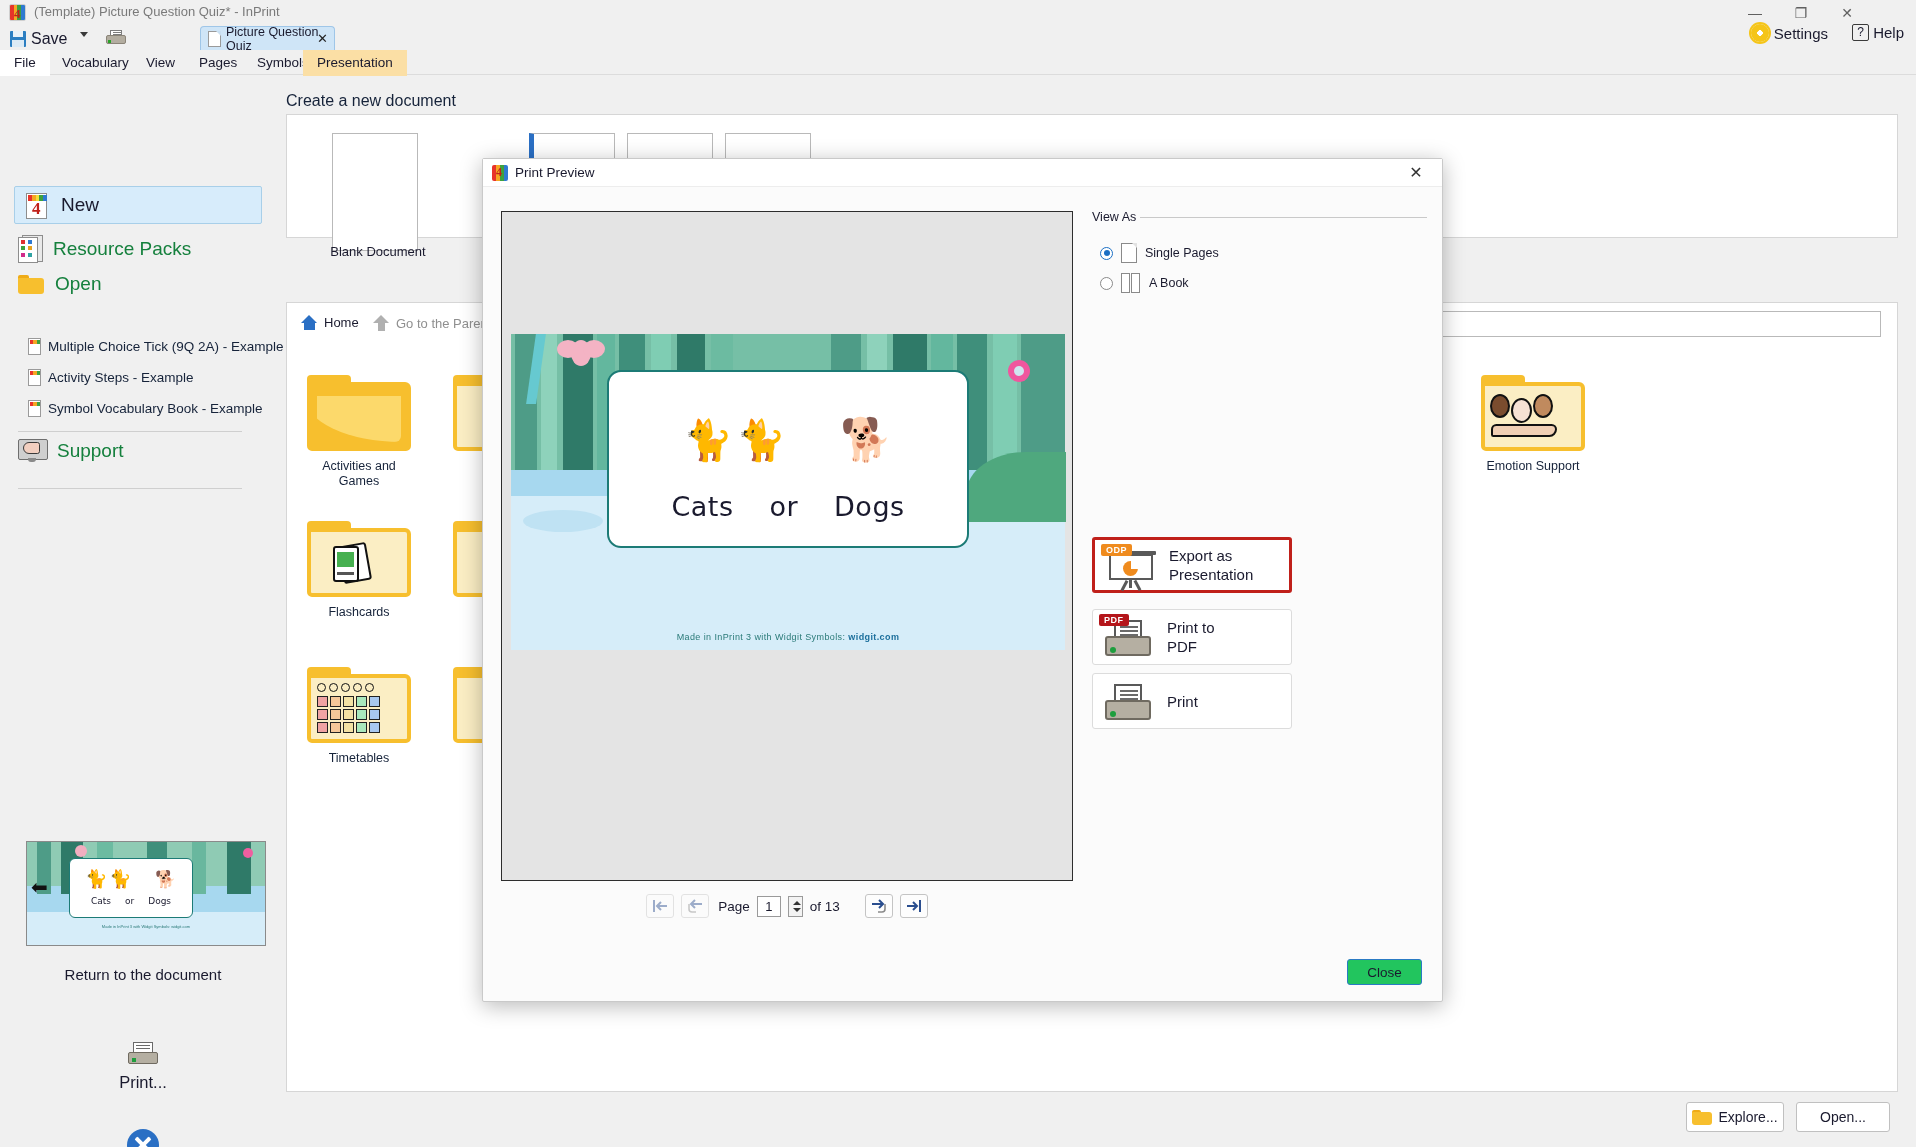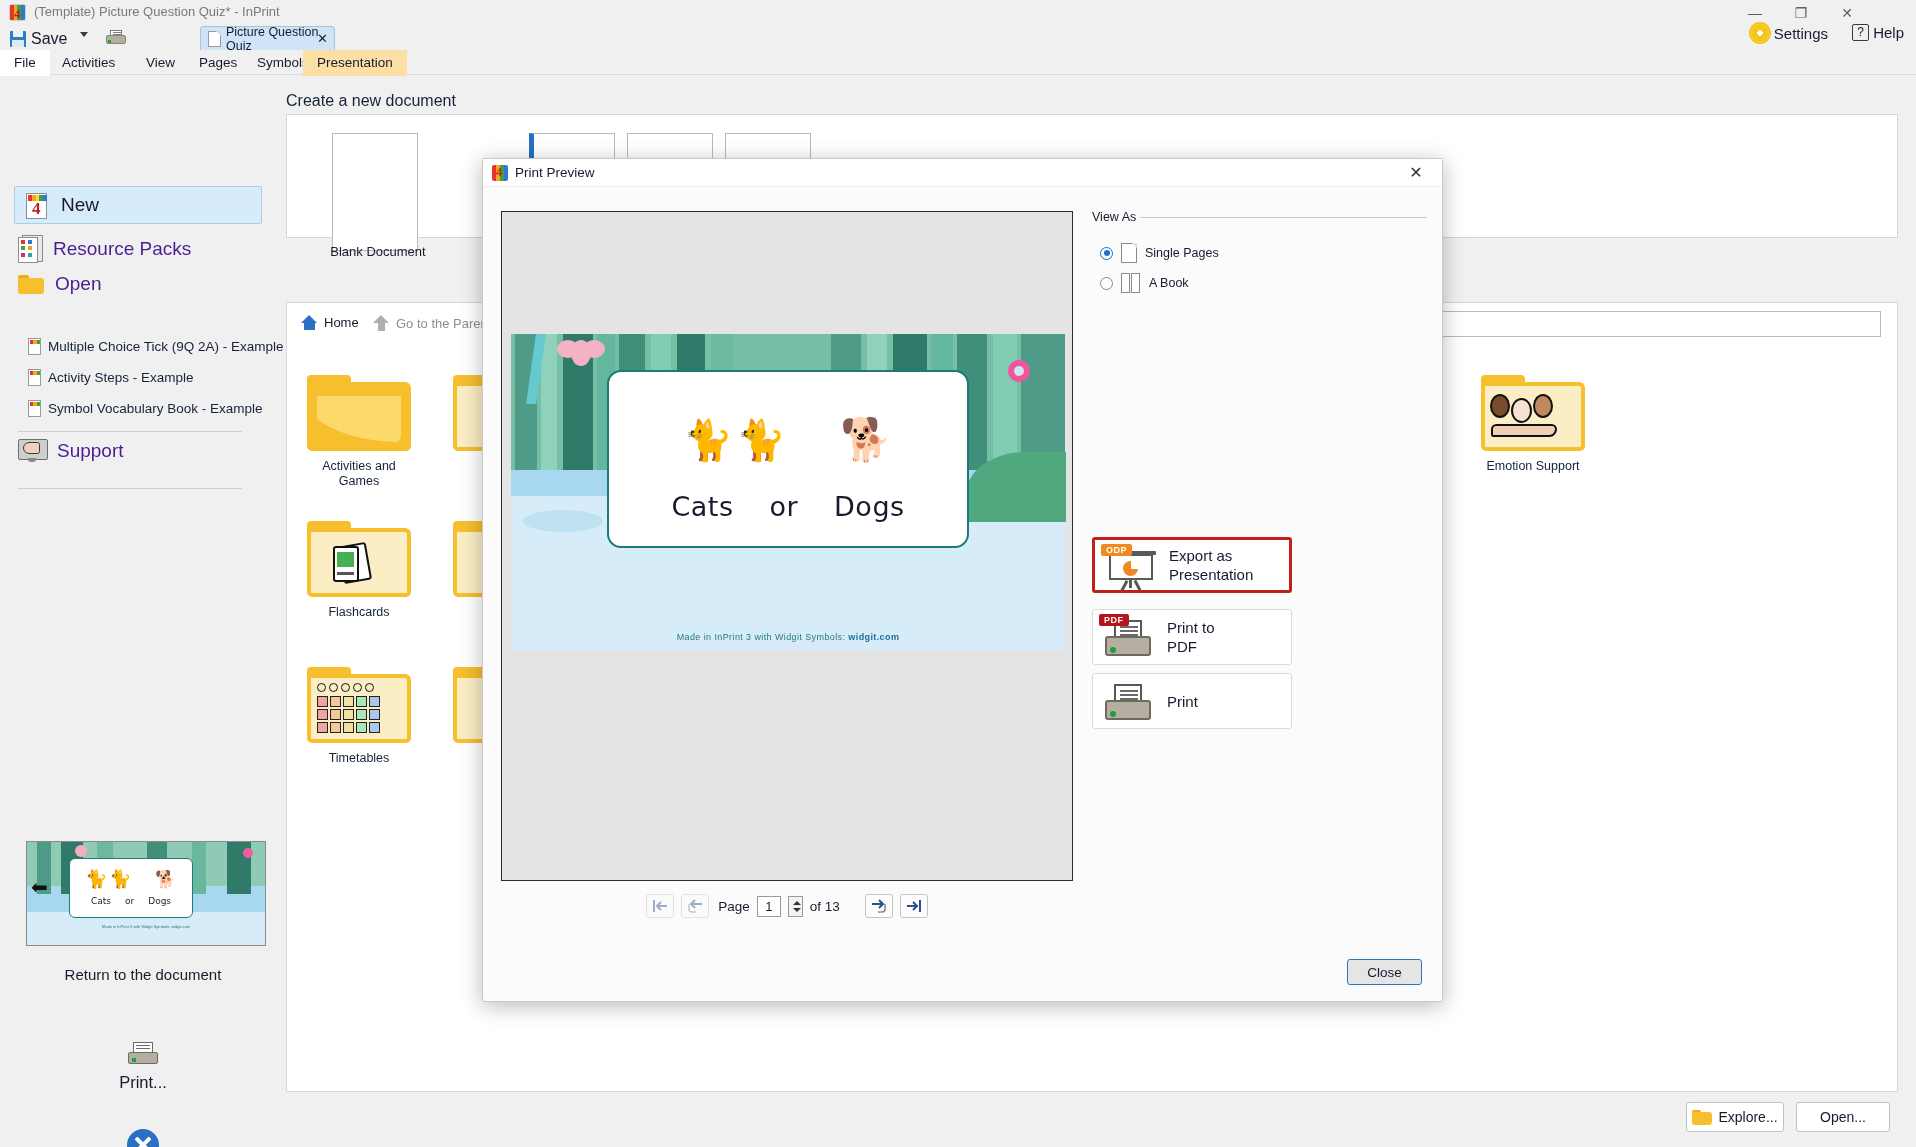--- a/index.html
+++ b/index.html
@@ -53,21 +53,21 @@
 
   #settings-btn { position:absolute; right:88px; top:24px; font-size:15px; display:flex; align-items:center; gap:5px; }
   #help-btn { position:absolute; right:12px; top:24px; font-size:15px; display:flex; align-items:center; gap:4px; }
   .gear { width:18px; height:18px; border-radius:50%; background:radial-gradient(circle,#fff 0 22%, #f5c518 23% 100%);
           box-shadow:0 0 0 2px #f5c518; position:relative; flex:none; }
   .helpbox { width:17px; height:17px; border:1.5px solid #3a3a3a; border-radius:2px; font-size:12px;
     text-align:center; line-height:14px; flex:none; }
 
   
   #sidebar { left:0; top:76px; width:286px; height:1071px; background:#f0f0f0; }
-  .side-row { position:absolute; left:18px; display:flex; align-items:center; gap:11px; font-size:19px; color:#4c1d95; }
+  .side-row { position:absolute; left:18px; display:flex; align-items:center; gap:11px; font-size:19px; color:#15803d; }
   #side-new { left:14px; top:110px; width:248px; height:38px; background:#d7ecfb; border:1px solid #a8cfe9; border-radius:2px; }
   #side-new .lbl { position:absolute; left:46px; top:7px; font-size:19px; }
   .ic-new { position:absolute; left:11px; top:6px; width:21px; height:26px; background:#fff; border:1px solid #8d8d8d; }
   .ic-new:before { content:""; position:absolute; left:1px; top:1px; width:19px; height:6px;
     background:linear-gradient(90deg,#e8332a 0 20%,#f5a623 20% 40%,#f3e03a 40% 60%,#3ea13e 60% 80%,#2f7ad0 80% 100%); }
   .ic-new:after { content:"4"; position:absolute; left:5px; top:6px; font-size:17px; font-weight:bold; color:#c0201a;
     font-family:"Liberation Serif", serif; line-height:18px; }
 
   .ic-rp { width:24px; height:27px; position:relative; flex:none; }
   .ic-rp:before { content:""; position:absolute; left:4px; top:0; width:19px; height:25px; background:#e9e9e9; border:1px solid #8d8d8d; }
@@ -198,21 +198,21 @@
   .ic-pres .pie:after { content:""; position:absolute; left:7.5px; top:0; width:7.5px; height:7.5px; background:#fff; }
   .ic-pres .leg { position:absolute; left:26px; top:37px; width:2.5px; height:9px; background:#595959; }
   .ic-pres .leg2,.ic-pres .leg3 { position:absolute; top:38px; width:2.5px; height:11px; background:#595959; }
   .ic-pres .leg2 { left:20px; transform:rotate(28deg);} .ic-pres .leg3 { left:33px; transform:rotate(-28deg);}
   .ic-printer { width:56px; height:46px; position:relative; flex:none; }
   .ic-printer .pbody { position:absolute; left:4px; top:22px; width:46px; height:20px; background:#b5afa2; border:2px solid #6f6a60; border-radius:3px; }
   .ic-printer .ppaper { position:absolute; left:13px; top:6px; width:28px; height:19px; background:#fff; border:2px solid #595959; }
   .ic-printer .ppaper i { position:absolute; left:4px; width:18px; height:1.6px; background:#6a6a6a; display:block; }
   .ic-printer .pled { position:absolute; left:9px; top:33px; width:6px; height:6px; border-radius:50%; background:#1e9e3e; z-index:3;}
 
-  #dlg-close-btn { position:absolute; right:20px; bottom:16px; width:75px; height:26px; background:#e5e5e5; border:1px solid #2a7ac4; border-radius:3px; font-size:13.5px; display:flex; align-items:center; justify-content:center; }
+  #dlg-close-btn { position:absolute; right:20px; bottom:16px; width:75px; height:26px; background:#22c55e; border:1px solid #2a7ac4; border-radius:3px; font-size:13.5px; display:flex; align-items:center; justify-content:center; }
 </style>
 </head>
 <body>
 
 <div id="titlebar" class="abs">
   <div id="app-logo"></div>
   <div class="tb-text">(Template) Picture Question Quiz* - InPrint</div>
   <div class="wctl" id="wc-min">—</div>
   <div class="wctl" id="wc-max">❐</div>
   <div class="wctl" id="wc-close">✕</div>
@@ -237,21 +237,21 @@
   </div>
 </div>
 <div id="doctab">
   <span class="pagefile"></span>
   <span>Picture Question Quiz</span>
   <span id="doctab-close">✕</span>
 </div>
 
 <div id="ribbon" class="abs">
   <div class="rtab active-file" style="left:0px;">File</div>
-  <div class="rtab" style="left:48px;">Activities</div>
+  <div class="rtab" style="left:48px;">Vocabulary</div>
   <div class="rtab" style="left:132px;">View</div>
   <div class="rtab" style="left:185px;">Pages</div>
   <div class="rtab" style="left:243px;">Symbols</div>
   <div class="rtab active-pres" style="left:303px;">Presentation</div>
 </div>
 <div id="settings-btn">
   <span class="gear"></span>
   <span>Settings</span>
 </div>
 <div id="help-btn">

